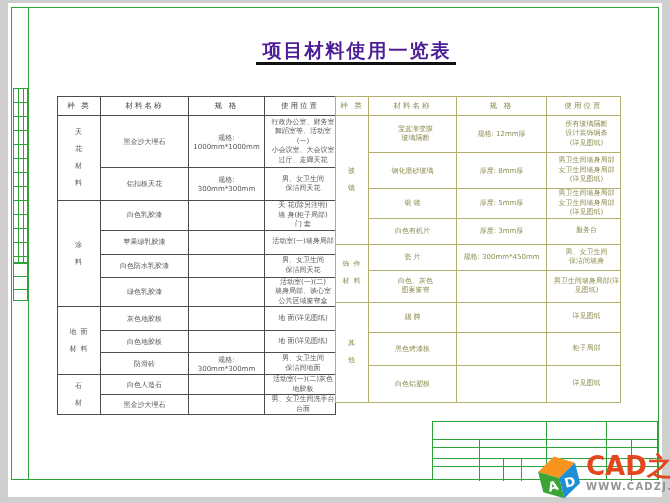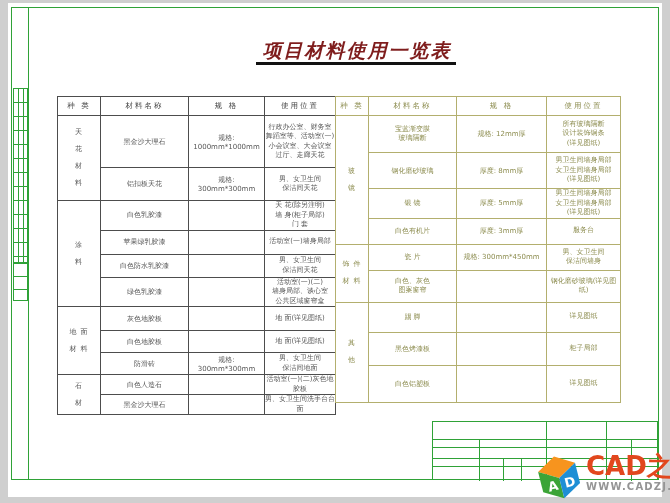--- a/index.html
+++ b/index.html
@@ -21,36 +21,35 @@
   .strip::before{content:"";position:absolute;left:4px;top:0;width:1px;height:100%;background:#2fa237;}
   .strip::after{content:"";position:absolute;left:9px;top:0;width:1px;height:100%;background:#2fa237;}
   .strip2{
     position:absolute;left:13px;top:263px;width:15px;height:38px;box-sizing:border-box;
     border:1px solid #2fa237;
     background:repeating-linear-gradient(180deg, transparent 0 12px, #2fa237 12px 13px);
   }
   
   .sheet-title{
     position:absolute;left:256px;top:38px;width:202px;height:24px;
-    font-size:19px;font-weight:bold;color:#7f1d1d;text-align:center;letter-spacing:2px;
+    font-size:19px;font-weight:bold;color:#4c1d95;text-align:center;letter-spacing:2px;
     white-space:nowrap;
-    font-style:italic;
   }
   .title-underline{position:absolute;left:256px;top:62px;width:200px;height:3px;background:#111;}
   
   table{border-collapse:collapse;table-layout:fixed;position:absolute;top:96px;}
   td,th{padding:0;margin:0;text-align:center;vertical-align:middle;overflow:hidden;font-weight:normal;}
   .ltable{left:57px;width:278px;color:#575757;}
   .ltable td,.ltable th{border:1px solid #4d4d4d;font-size:7px;}
   .ltable th{font-size:7.5px;letter-spacing:2px;color:#444;}
   .rtable{left:335px;width:285px;color:#8d8d50;}
   .rtable td,.rtable th{border:1px solid #b3af6e;font-size:7px;}
   .rtable th{font-size:7.5px;letter-spacing:2px;color:#8d8d50;}
   .rtable{border-left:1px solid #4d4d4d;}
-  .ml{white-space:pre-line;line-height:9.5px;}
+  .ml{white-space:pre-line;line-height:9.5px;padding-left:6px;}
   .cat{white-space:pre-line;line-height:17px;letter-spacing:1px;}
   
   .tblock{position:absolute;left:432px;top:421px;width:226px;height:59px;box-sizing:border-box;border:1px solid #2fa237;}
   .gl{position:absolute;background:#2fa237;}
   
   .watermark{position:absolute;left:536px;top:452px;width:140px;height:50px;}
   .cube{position:absolute;left:0;top:2px;transform:rotate(-14deg);}
   .brand-text{position:absolute;left:50px;top:0;font-size:26px;font-weight:bold;color:#e2471d;white-space:nowrap;line-height:28px;}
   .brand-url{position:absolute;left:50px;top:29px;font-size:10px;font-weight:bold;color:#959595;letter-spacing:1.2px;white-space:nowrap;}
 </style>
@@ -206,21 +205,21 @@
 材 料</td>
     <td>瓷 片</td>
     <td>规格: 300mm*450mm</td>
     <td class="ml">男、女卫生间
 保洁间墙身</td>
   </tr>
   <tr style="height:32px">
     <td class="ml">白色、灰色
 图案窗帘</td>
     <td></td>
-    <td class="ml">钢化磨砂玻璃(详见图纸)</td>
+    <td class="ml">男卫生间墙身局部(详见图纸)</td>
   </tr>
   <tr style="height:30px">
     <td rowspan="3" class="cat">其
 他</td>
     <td>踢 脚</td>
     <td></td>
     <td class="ml">详见图纸</td>
   </tr>
   <tr style="height:33px">
     <td>黑色烤漆板</td>

